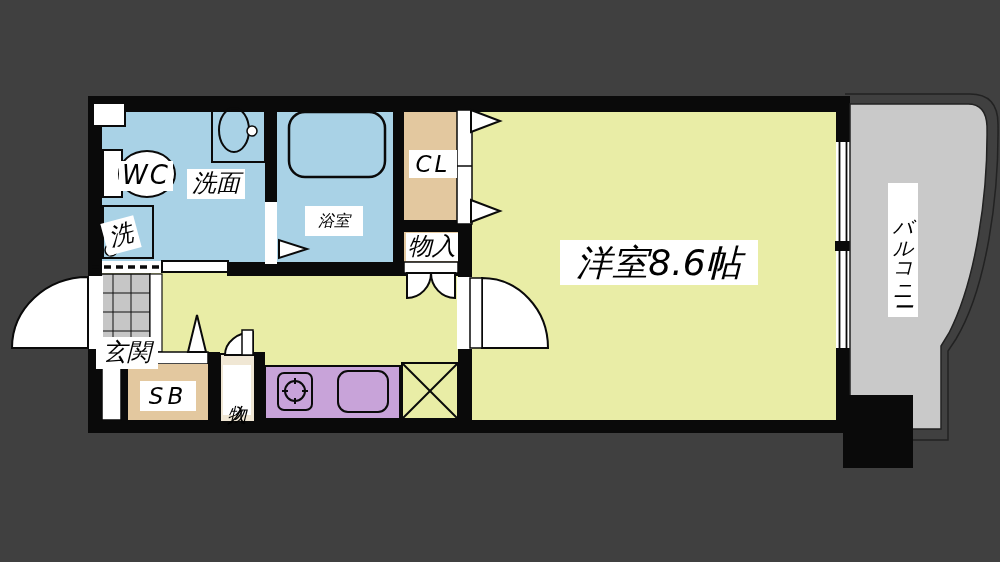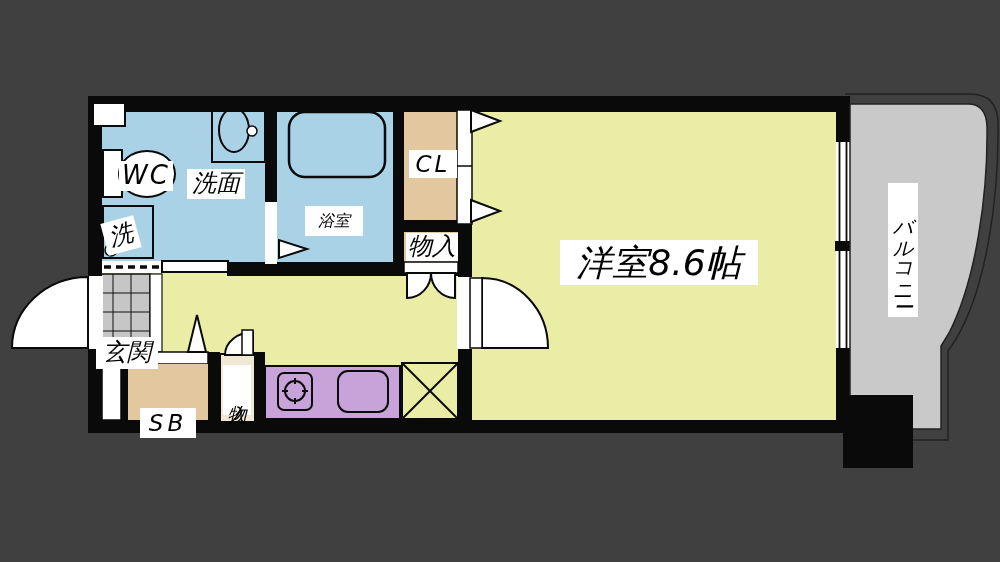--- a/index.html
+++ b/index.html
@@ -116,15 +116,15 @@
 
   <div class="lbl" style="left:119px;top:161px;width:54px;height:30px;font-size:26px;letter-spacing:2px;">WC</div>
   <div class="lbl" style="left:187px;top:169px;width:58px;height:30px;font-size:24px;">洗面</div>
   <div class="lbl" style="left:104px;top:219px;width:34px;height:33px;font-size:24px;transform:rotate(-15deg);">洗</div>
   <div class="lbl" style="left:305px;top:206px;width:58px;height:30px;font-size:16px;">浴室</div>
   <div class="lbl" style="left:409px;top:150px;width:48px;height:28px;font-size:23px;letter-spacing:3px;">CL</div>
   <div class="lbl" style="left:406px;top:233px;width:52px;height:28px;font-size:24px;">物入</div>
   <div class="lbl" style="left:560px;top:240px;width:198px;height:45px;font-size:36px;">洋室8.6帖</div>
   <div class="lbl vert" style="left:888px;top:183px;width:30px;height:134px;font-size:20px;">バルコニー</div>
   <div class="lbl" style="left:96px;top:293px;width:62px;height:32px;font-size:24px;margin-top:44px;">玄関</div>
-  <div class="lbl" style="left:140px;top:381px;width:56px;height:30px;font-size:23px;letter-spacing:4px;margin-top:27px;">SB</div>
+  <div class="lbl" style="left:140px;top:381px;width:56px;height:30px;font-size:23px;letter-spacing:4px;">SB</div>
   <div class="lbl vert" style="left:223px;top:365px;width:28px;height:50px;font-size:19px;">物入</div>
 </div>
 
 </body></html>

